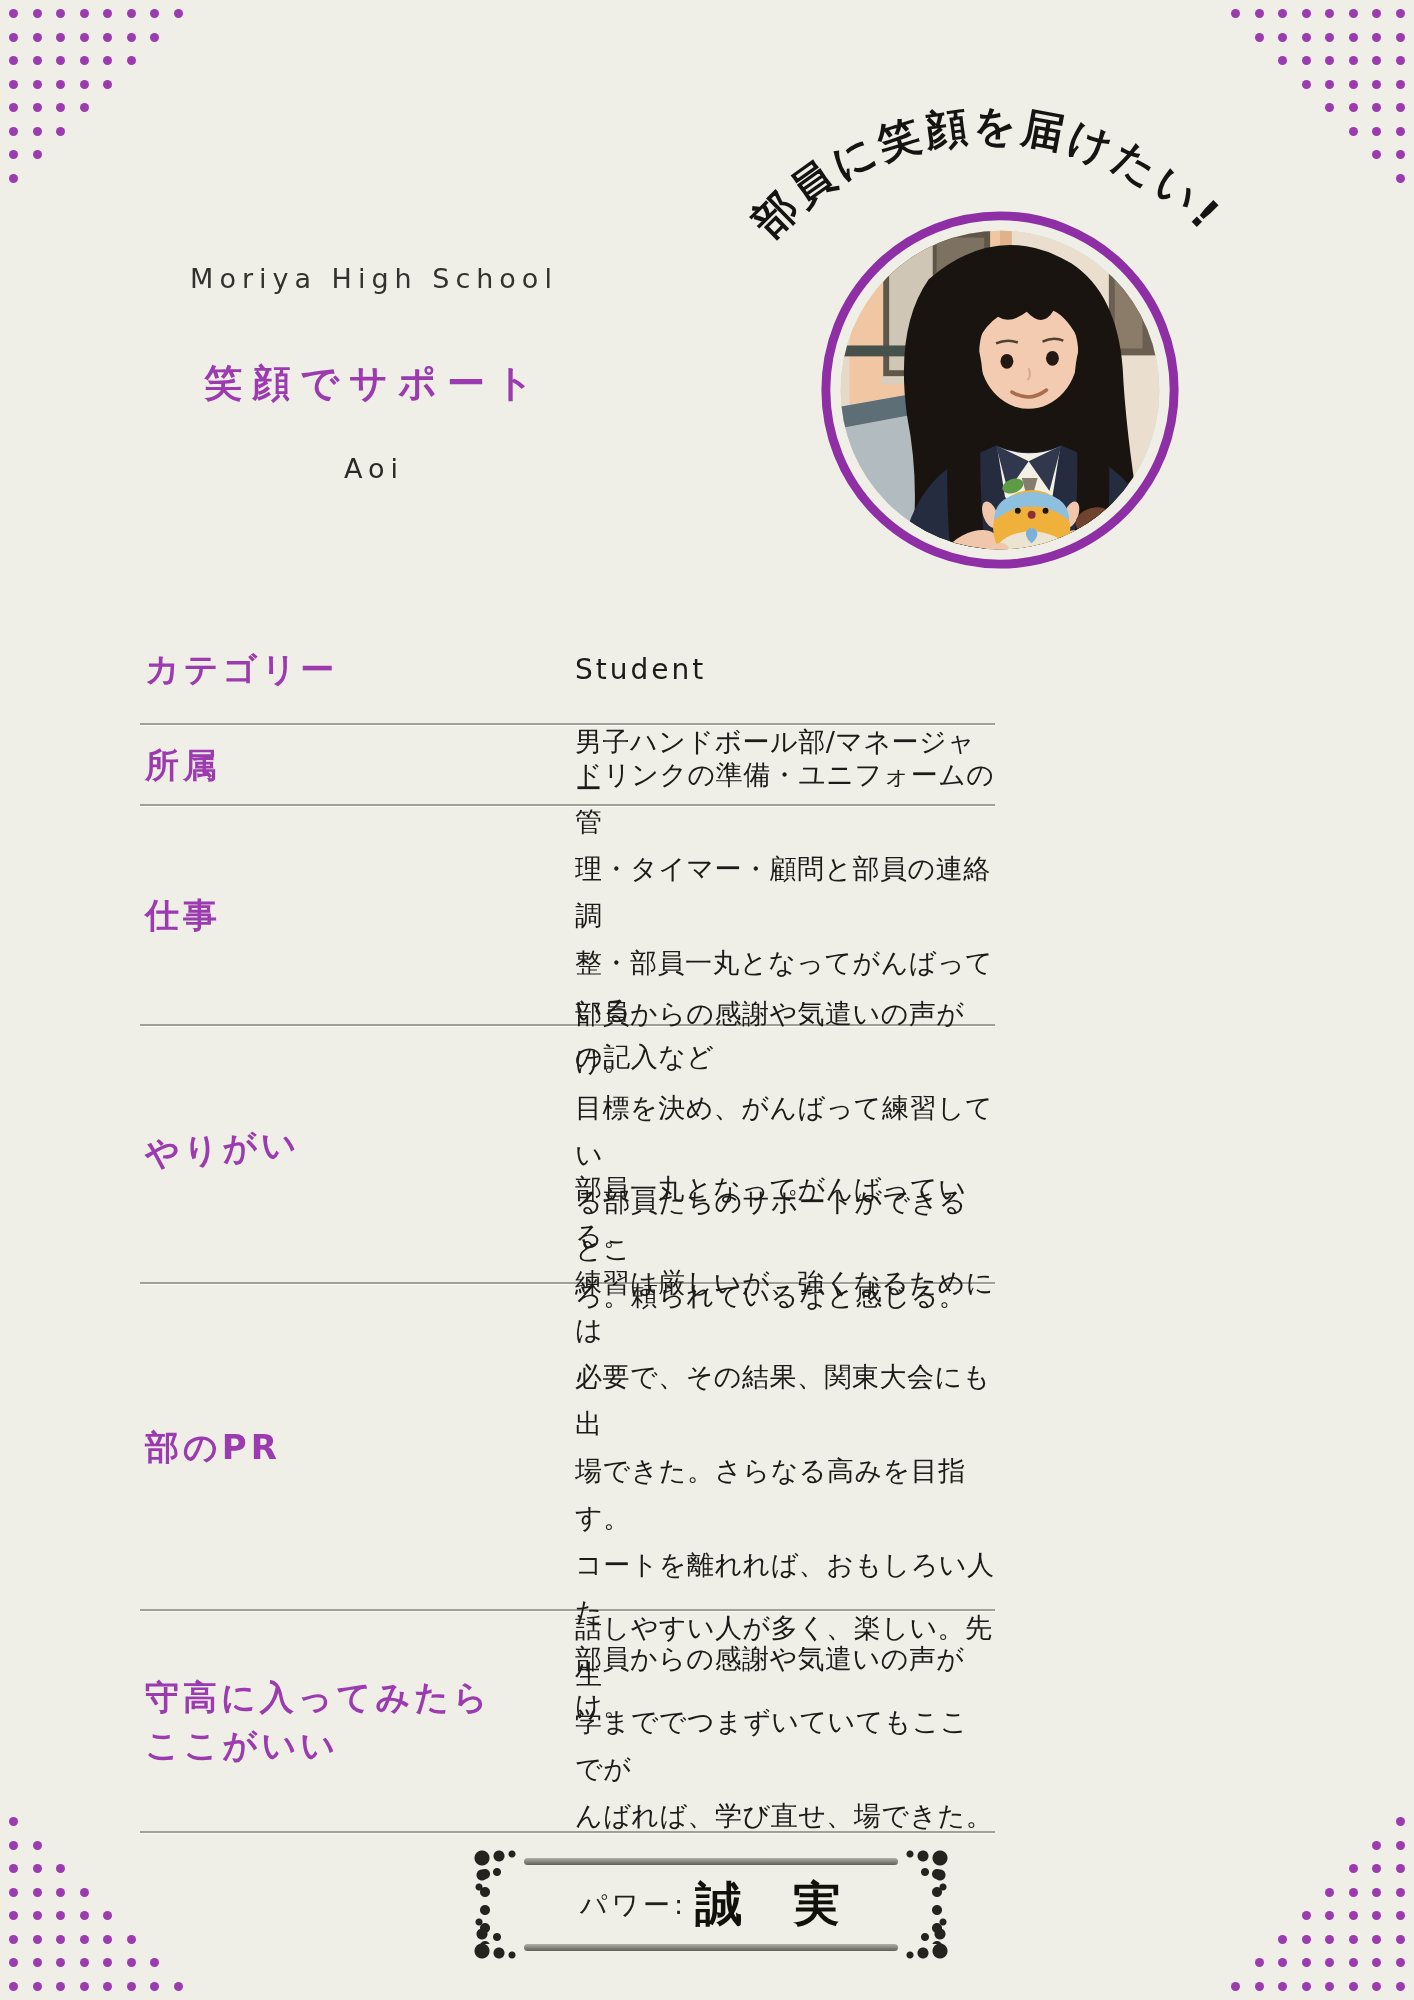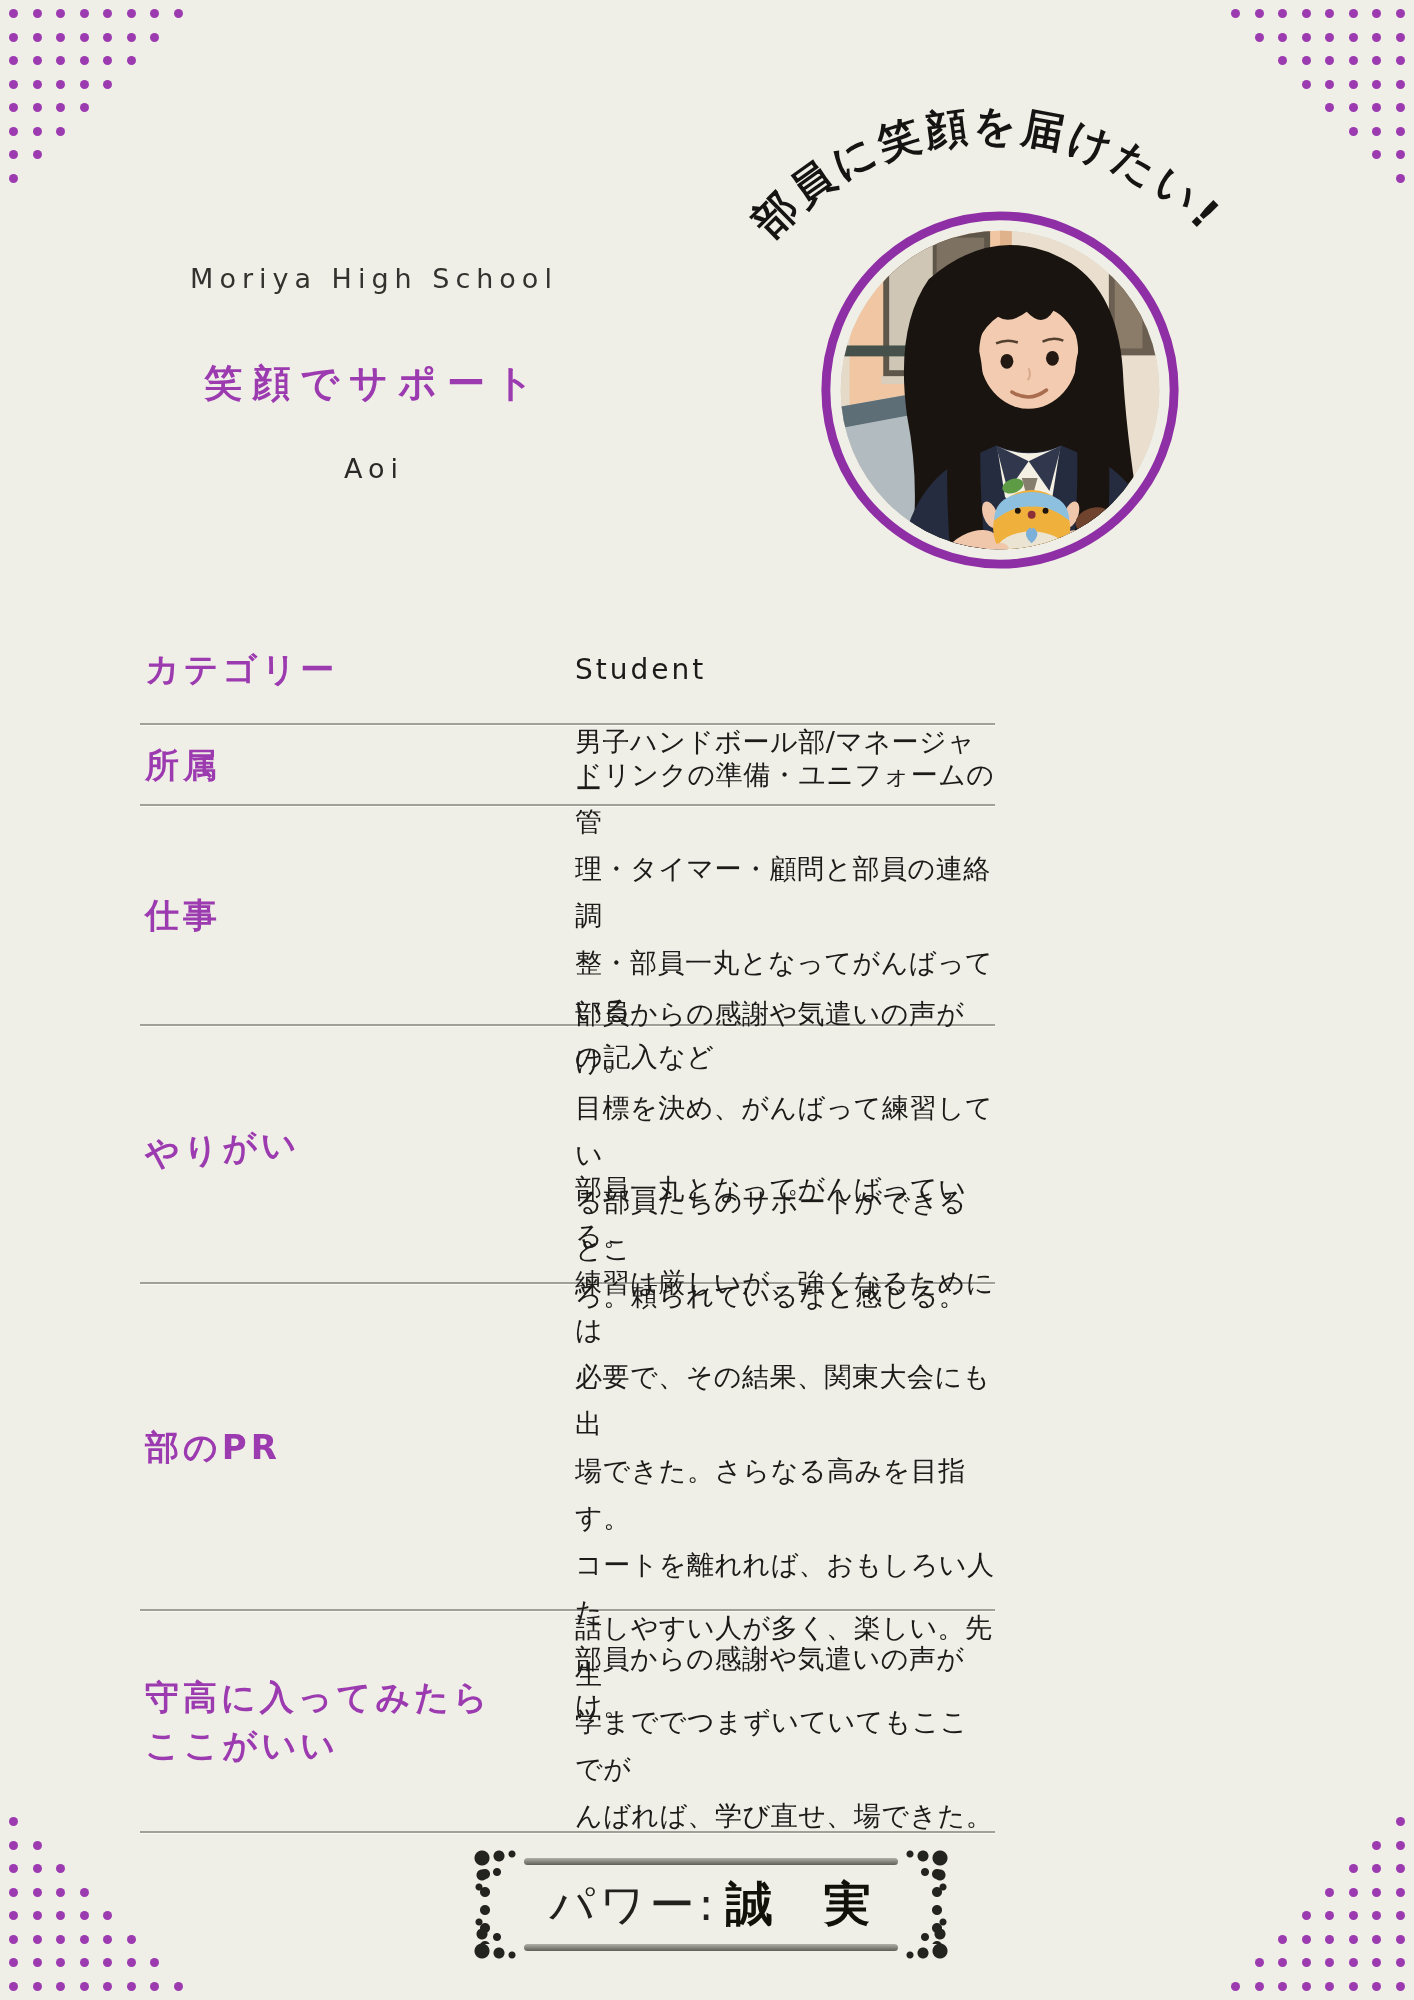--- a/index.html
+++ b/index.html
@@ -49,21 +49,21 @@
     background-image:
       radial-gradient(circle at 10px 11px,#23231f 7px,transparent 8px),
       radial-gradient(circle at 27px 9px,#23231f 5px,transparent 6px),
       radial-gradient(circle at 10px 28px,#23231f 5px,transparent 6px),
       radial-gradient(circle at 25px 25px,#23231f 3.5px,transparent 4.5px),
       radial-gradient(circle at 40px 7px,#23231f 3px,transparent 4px),
       radial-gradient(circle at 7px 40px,#23231f 3px,transparent 4px);}
   .c-tl{left:-2px;top:-2px;} .c-tr{right:-2px;top:-2px;transform:scaleX(-1);}
   .c-bl{left:-2px;bottom:-2px;transform:scaleY(-1);} .c-br{right:-2px;bottom:-2px;transform:scale(-1,-1);}
   .badge-text{position:absolute;inset:0;display:flex;align-items:center;justify-content:center;gap:8px;}
-  .p-label{font-size:45px;color:#22211d;letter-spacing:4px;}
+  .p-label{font-size:27px;color:#22211d;letter-spacing:4px;}
   .p-value{font-size:47px;font-weight:900;color:#111009;letter-spacing:2px;}
 </style>
 </head>
 <body>
 
 <div class="page">
 
   <div class="dots tl">
       <span class="dot" style="left: 0px; top: 0px;"></span>
       <span class="dot" style="left: 23.5px; top: 0px;"></span>

